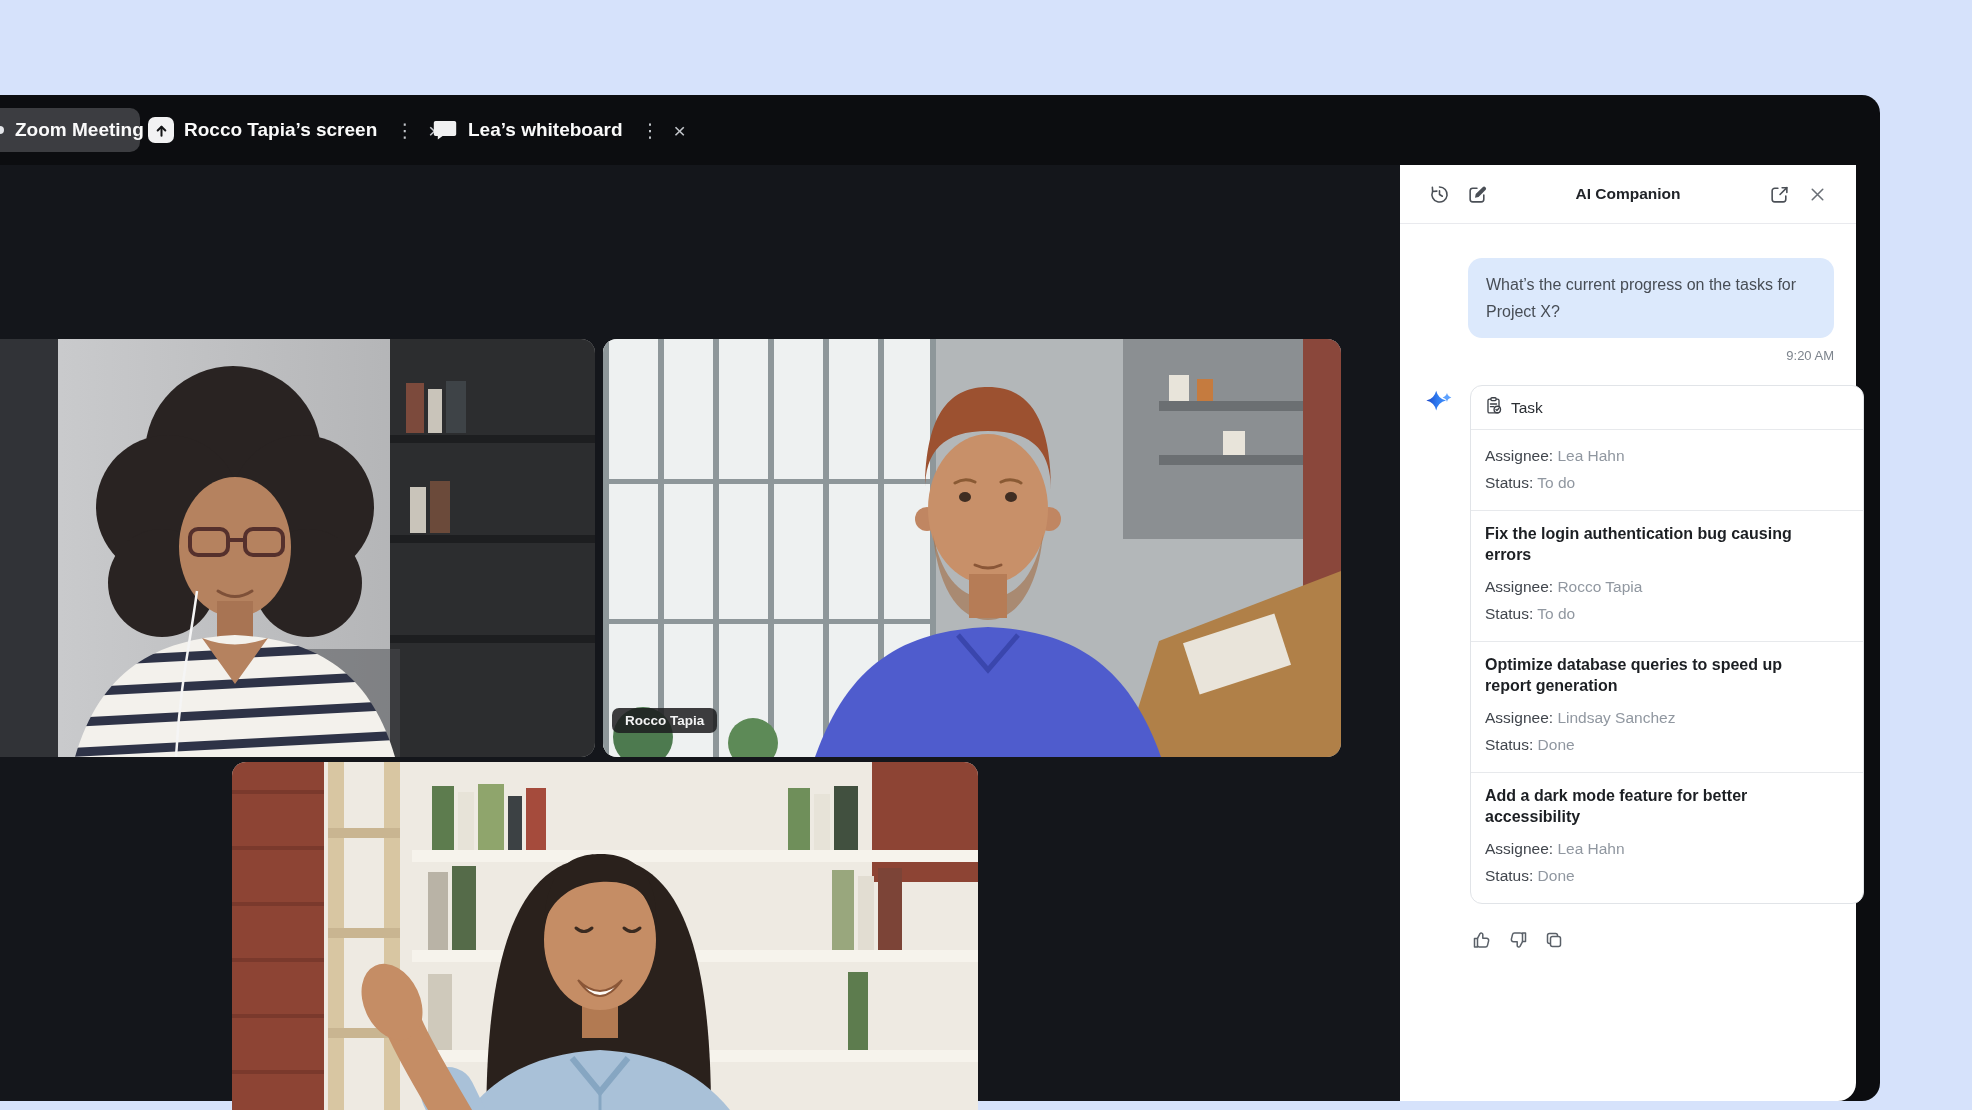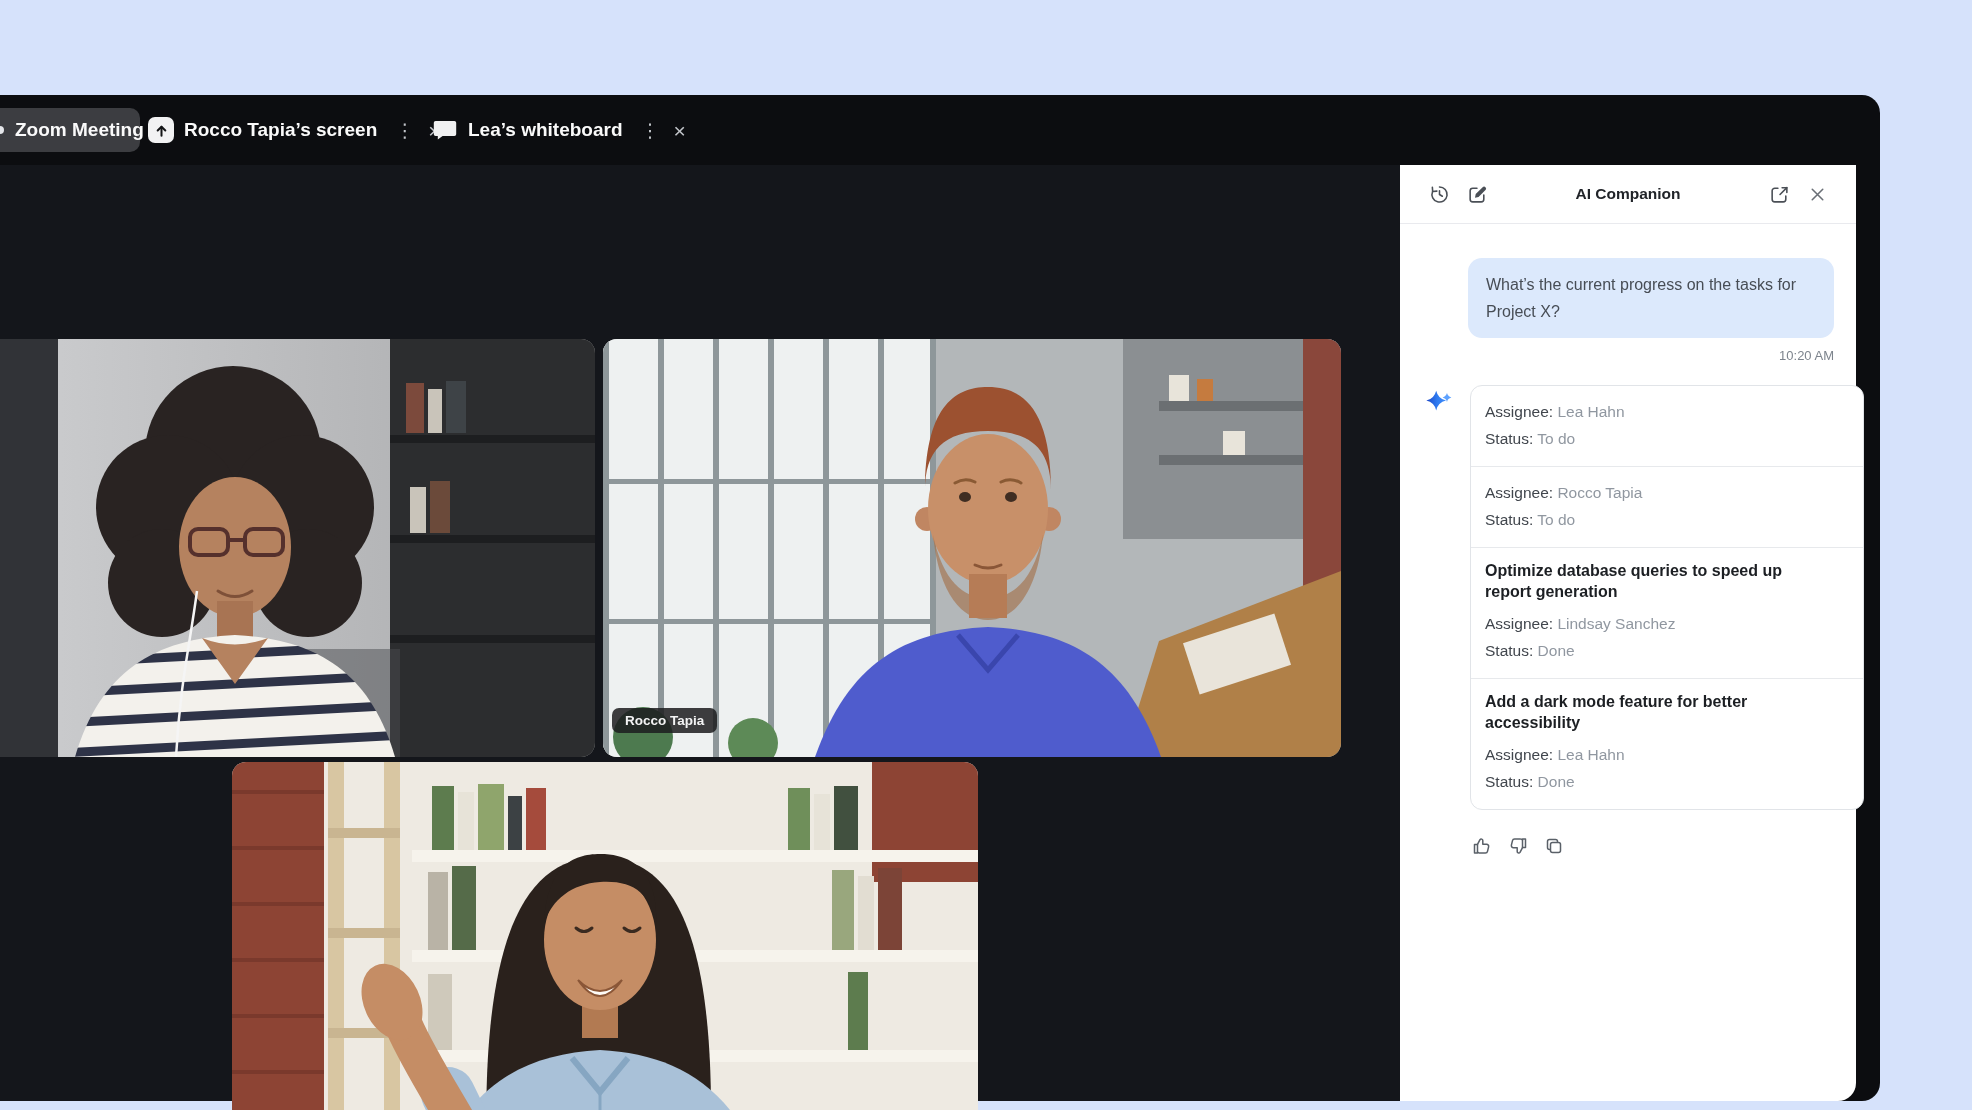--- a/index.html
+++ b/index.html
@@ -272,46 +272,59 @@
           <button class="hdr-btn">
             <svg width="21" height="21" viewBox="0 0 20 20" fill="none" stroke="#6a6f76" stroke-width="1.5" stroke-linecap="round">
                 <path d="M5 5l10 10M15 5 5 15"></path>
               </svg>
           </button>
         </div>
       </header>
 
       <div class="chat">
         <div class="bubble">What’s the current progress on the tasks for Project X?</div>
-        <div class="time">10:20 AM</div>
+        <div class="time">9:20 AM</div>
 
         <div class="ai-row">
           <span class="spark">
             <svg width="30" height="30" viewBox="0 0 32 32">
               <defs>
                   <linearGradient id="spk" x1="0" y1="0.5" x2="1" y2="0.5">
                     <stop offset="0" stop-color="#1b46c8"></stop>
                     <stop offset="0.55" stop-color="#2f7bf0"></stop>
                     <stop offset="1" stop-color="#3f8cfa"></stop>
                   </linearGradient>
                 </defs>
               <path d="M13 4 Q15 12.5 23.5 14.5 Q15 16.5 13 25 Q11 16.5 2.5 14.5 Q11 12.5 13 4 Z" fill="url(#spk)"></path>
               <path d="M24.5 6.5 Q25.4 10.2 29.2 11.2 Q25.4 12.2 24.5 15.9 Q23.6 12.2 19.8 11.2 Q23.6 10.2 24.5 6.5 Z" fill="#5ea2ff"></path>
             </svg>
           </span>
           <div class="ai-content">
 
             <div class="task-card">
+              <div class="tc-header">
+                <span>
+                  <svg width="19" height="19" viewBox="0 0 20 20" fill="none" stroke="#3c4047" stroke-width="1.4" stroke-linecap="round" stroke-linejoin="round">
+                      <rect x="4.2" y="3.2" width="11.6" height="14.6" rx="1.6"></rect>
+                      <rect x="7.3" y="1.8" width="5.4" height="3" rx="1" fill="#fff"></rect>
+                      <path d="M6.8 8.4h6.4M6.8 11.2h3.4"></path>
+                      <circle cx="14" cy="14.2" r="3.4" fill="#fff"></circle>
+                      <path d="M12.6 14.2l1 1 1.9-2.1"></path>
+                    </svg>
+                </span>
+                <span>Task</span>
+              </div>
 
               <div class="task-item">
                 <div class="task-meta"><span class="meta-label">Assignee:</span> <span class="meta-value">Lea Hahn</span></div>
                 <div class="task-meta"><span class="meta-label">Status:</span> <span class="meta-value">To do</span></div>
               </div>
 
               <div class="task-item">
+                <div class="task-title">Fix the login authentication bug causing errors</div>
                 <div class="task-meta"><span class="meta-label">Assignee:</span> <span class="meta-value">Rocco Tapia</span></div>
                 <div class="task-meta"><span class="meta-label">Status:</span> <span class="meta-value">To do</span></div>
               </div>
 
               <div class="task-item">
                 <div class="task-title">Optimize database queries to speed up report generation</div>
                 <div class="task-meta"><span class="meta-label">Assignee:</span> <span class="meta-value">Lindsay Sanchez</span></div>
                 <div class="task-meta"><span class="meta-label">Status:</span> <span class="meta-value">Done</span></div>
               </div>
 

